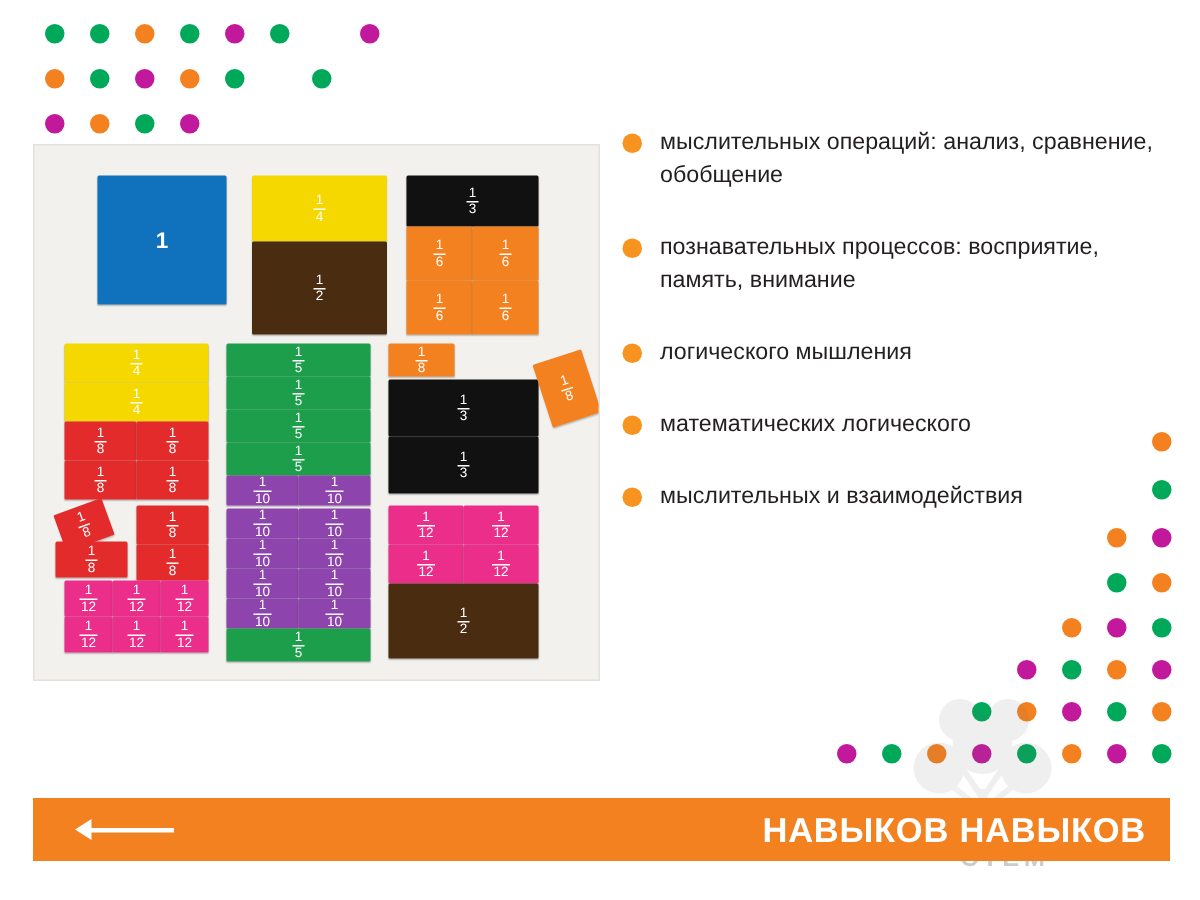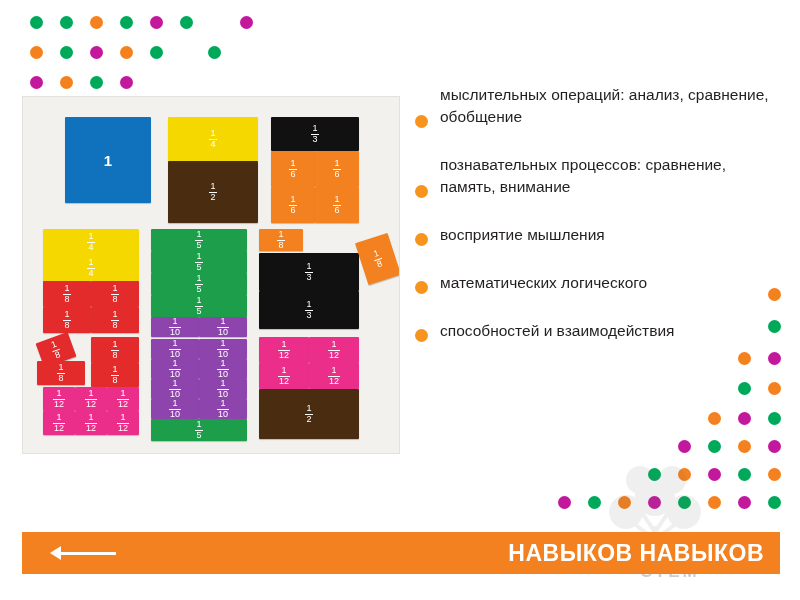--- a/index.html
+++ b/index.html
@@ -68,21 +68,21 @@
 
   
   #bullets {
     position: absolute;
     left: 415px;
     top: 84px;
     width: 365px;
   }
   .bullet-row {
     display: flex;
-    align-items: flex-end;
+    align-items: flex-start;
     margin-bottom: 26px;
   }
   .bullet-dot {
     width: 13px;
     height: 13px;
     border-radius: 50%;
     background: #f79420;
     flex: 0 0 13px;
     margin-top: 5px;
     margin-right: 12px;
@@ -503,33 +503,33 @@
     </div>
   </div>
 
 <div id="bullets">
     <div class="bullet-row">
       <div class="bullet-dot" style="background: rgb(247, 148, 32);"></div>
       <div class="bullet-text">мыслительных операций: анализ, сравнение, обобщение</div>
     </div>
     <div class="bullet-row">
       <div class="bullet-dot" style="background: rgb(247, 148, 32);"></div>
-      <div class="bullet-text">познавательных процессов: сравнение, память, внимание</div>
+      <div class="bullet-text">познавательных процессов: восприятие, память, внимание</div>
     </div>
     <div class="bullet-row">
       <div class="bullet-dot" style="background: rgb(247, 148, 32);"></div>
-      <div class="bullet-text">восприятие мышления</div>
+      <div class="bullet-text">логического мышления</div>
     </div>
     <div class="bullet-row">
       <div class="bullet-dot" style="background: rgb(247, 148, 32);"></div>
       <div class="bullet-text">математических логического</div>
     </div>
     <div class="bullet-row">
       <div class="bullet-dot" style="background: rgb(247, 148, 32);"></div>
-      <div class="bullet-text">способностей и взаимодействия</div>
+      <div class="bullet-text">мыслительных и взаимодействия</div>
     </div>
   </div>
 
 <svg id="watermark" viewBox="0 0 190 140">
   <path d="M95 130 L95 86" stroke="#6d6e71" stroke-width="6" fill="none"></path>
   <path d="M95 100 L72 82 M95 100 L118 82 M95 92 L80 70 M95 92 L110 70" stroke="#6d6e71" stroke-width="4" fill="none"></path>
   <circle cx="66" cy="72" r="17" fill="#6d6e71"></circle>
   <circle cx="95" cy="56" r="20" fill="#6d6e71"></circle>
   <circle cx="124" cy="72" r="17" fill="#6d6e71"></circle>
   <circle cx="80" cy="40" r="14" fill="#6d6e71"></circle>

